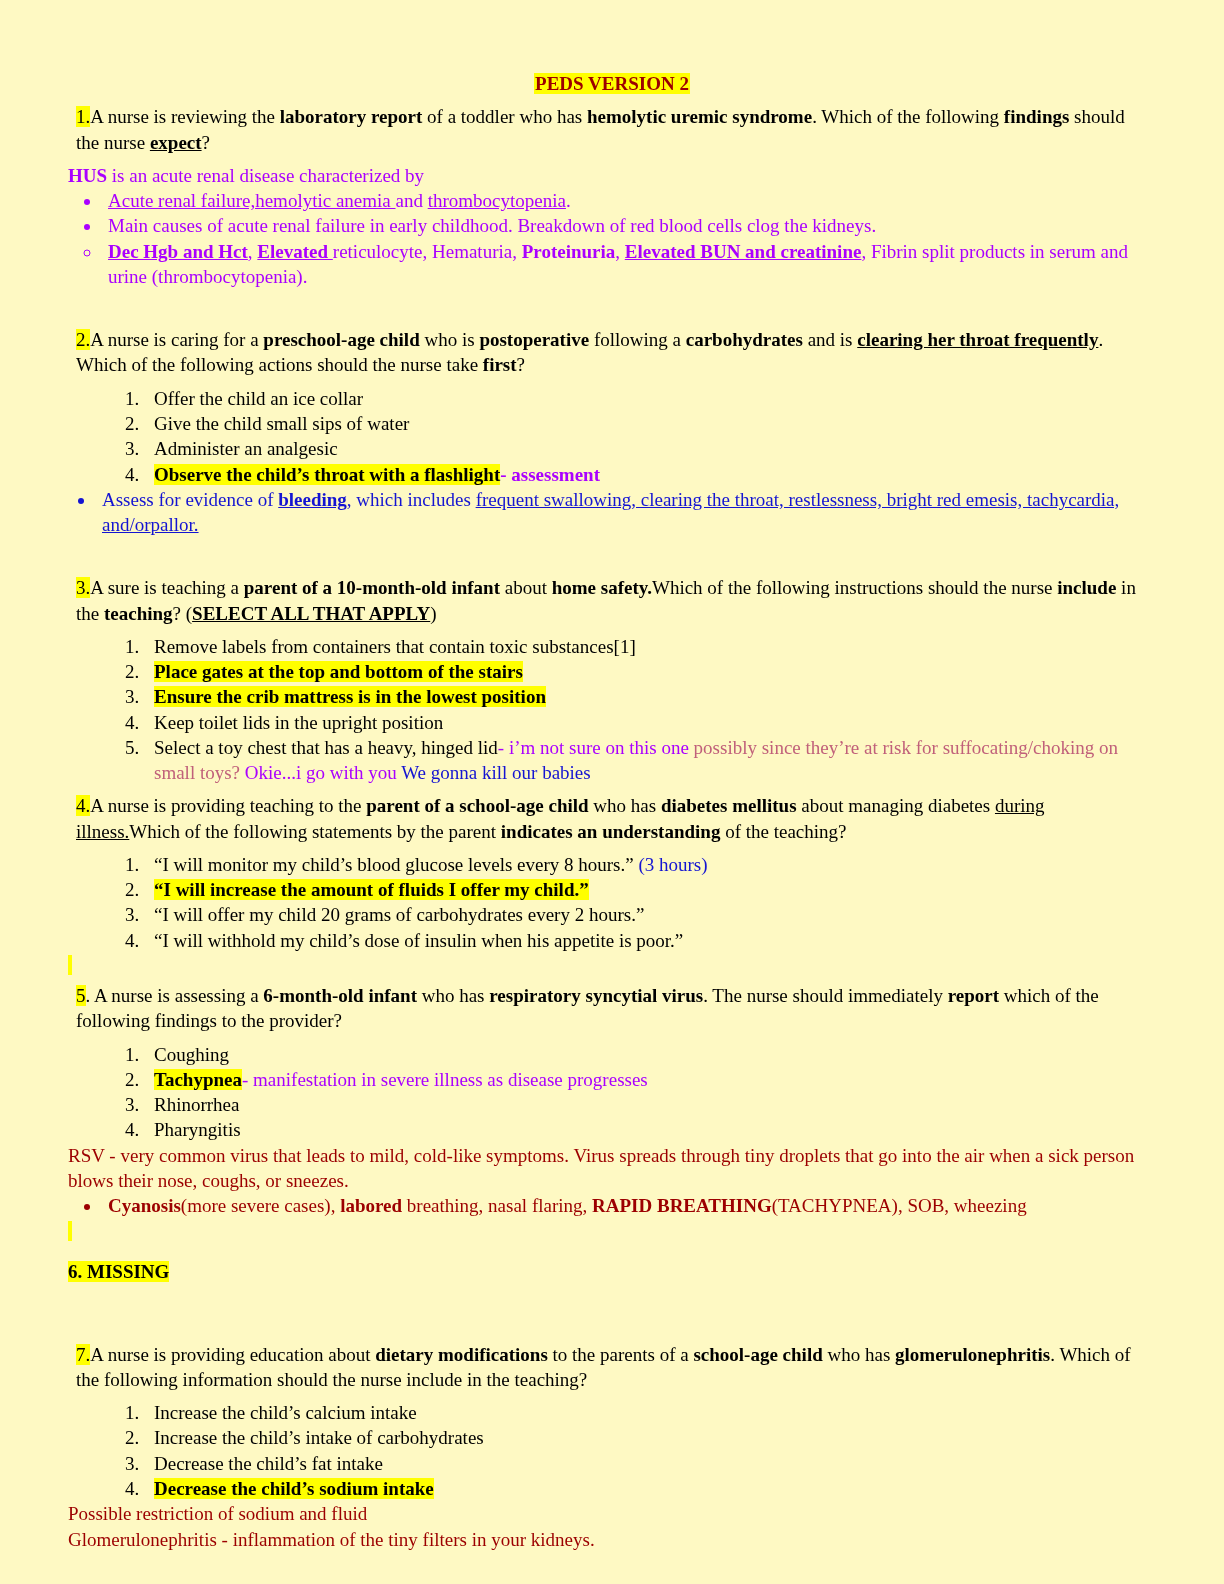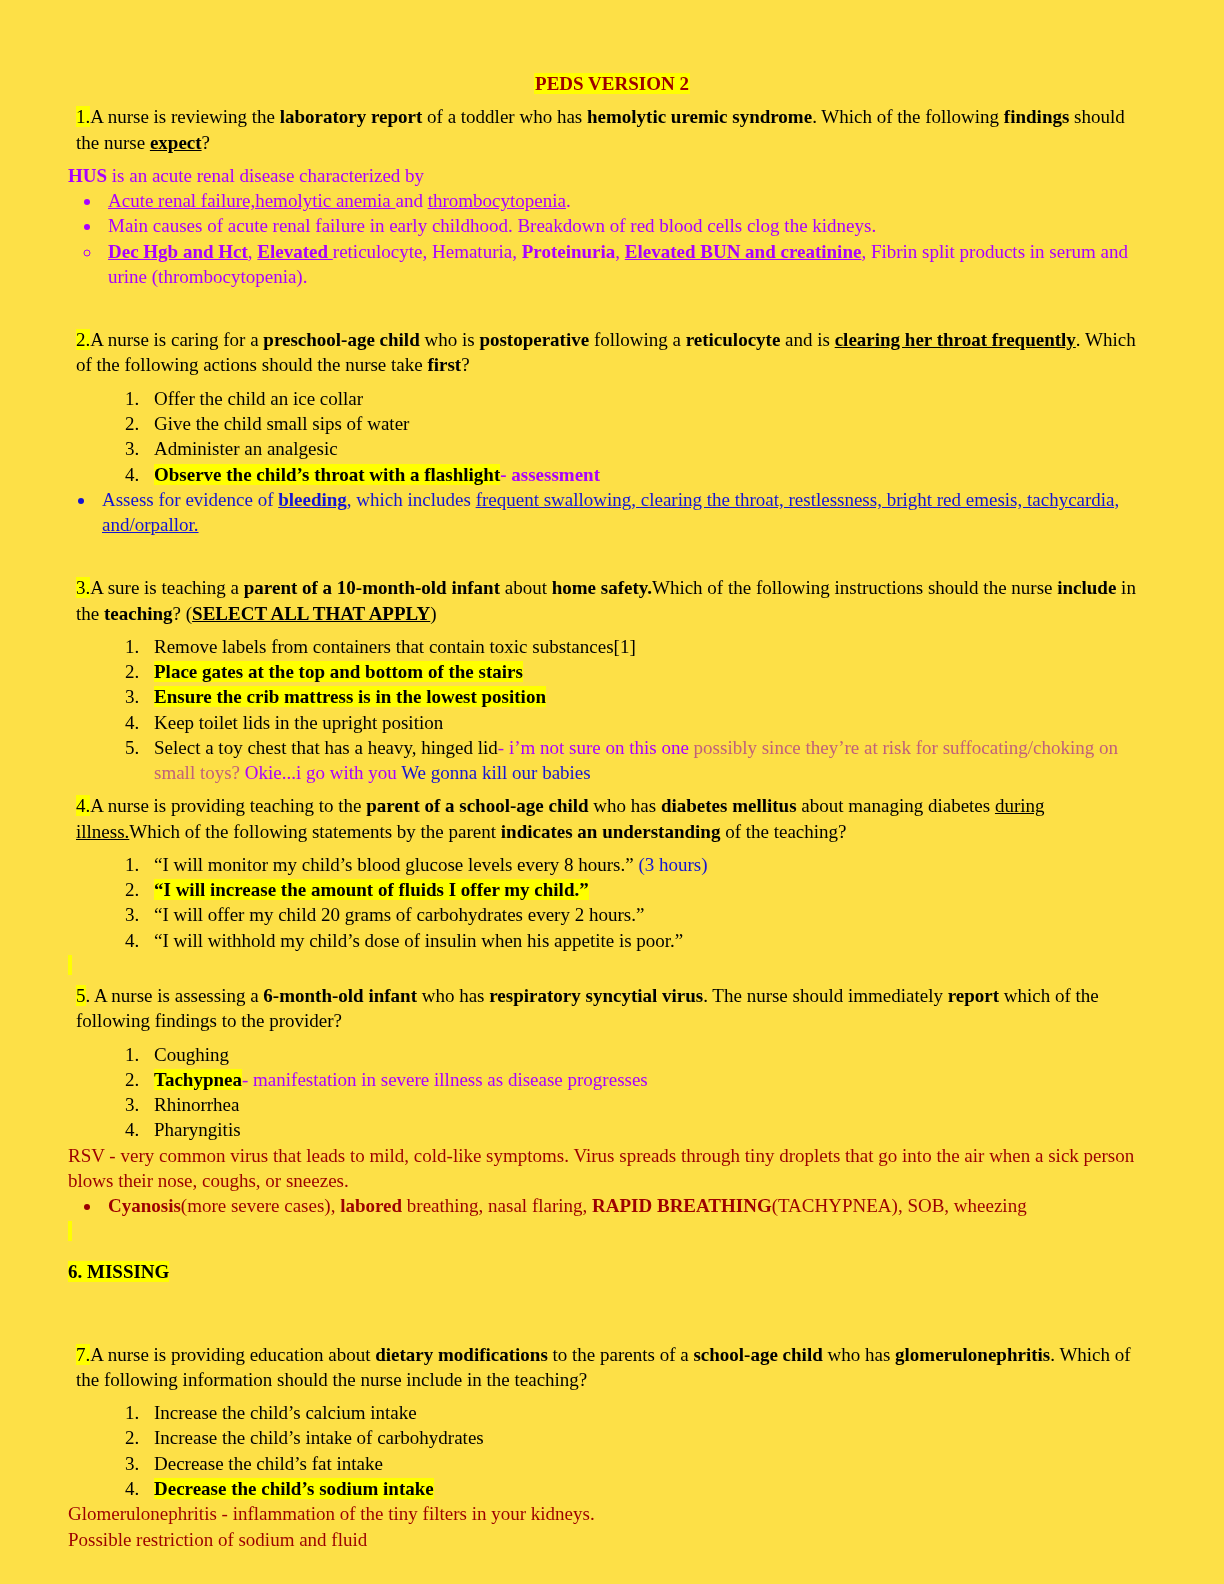--- a/index.html
+++ b/index.html
@@ -9,21 +9,21 @@
   }
   body {
     font-family: "Liberation Serif", "DejaVu Serif", serif;
     color: #000000;
   }
   .page {
     width: 1224px;
     height: 1584px;
     box-sizing: border-box;
     padding: 72px 68px 60px 68px;
-    background: #fde047;
+    background: #fef9c3;
     position: relative;
     overflow: hidden;
   }
   .doc-title {
     text-align: center;
     font-weight: bold;
     font-size: 19px;
     color: #9c0000;
     margin: 0 0 3px 0;
     line-height: 1.28;
@@ -101,21 +101,21 @@
   <ul class="bullets note-magenta">
     <li><u>Acute renal failure,hemolytic anemia </u><span>and </span><u>thrombocytopenia</u><span>.</span></li>
     <li><span>Main causes of acute renal failure in early childhood. Breakdown of red blood cells clog the kidneys.</span></li>
   </ul>
   <ul class="bullets hollow note-magenta">
     <li><b><u>Dec Hgb and Hct</u></b><span>, </span><b><u>Elevated </u></b><span>reticulocyte, Hematuria, </span><b>Proteinuria</b><span>, </span><b><u>Elevated BUN and creatinine</u></b><span>, Fibrin split products in serum and urine (thrombocytopenia).</span></li>
   </ul>
 
   <div class="spacer-lg"></div>
 
-  <p class="q-stem"><span class="num-hl">2.</span><span>A nurse is caring for a </span><b>preschool-age child</b><span> who is </span><b>postoperative</b><span> following a </span><b>reticulocyte</b><span> and is </span><b><u>clearing her throat frequently</u></b><span>. Which of the following actions should the nurse take </span><b>first</b><span>?</span></p>
+  <p class="q-stem"><span class="num-hl">2.</span><span>A nurse is caring for a </span><b>preschool-age child</b><span> who is </span><b>postoperative</b><span> following a </span><b>carbohydrates</b><span> and is </span><b><u>clearing her throat frequently</u></b><span>. Which of the following actions should the nurse take </span><b>first</b><span>?</span></p>
 
   <ol class="answers">
     <li><span>Offer the child an ice collar</span></li>
     <li><span>Give the child small sips of water</span></li>
     <li><span>Administer an analgesic</span></li>
     <li><b class="hl">Observe the child’s throat with a flashlight</b><b class="note-magenta">- assessment</b></li>
   </ol>
 
   <ul class="bullets tight note-blue">
     <li><span>Assess for evidence of </span><b><u>bleeding</u></b><span>, which includes </span><u>frequent swallowing, clearing the throat, restlessness, bright red emesis, tachycardia, and/or</u><u>pallor.</u></li>
@@ -166,16 +166,16 @@
 
   <p class="q-stem"><span class="num-hl">7.</span><span>A nurse is providing education about </span><b>dietary modifications</b><span> to the parents of a </span><b>school-age child</b><span> who has </span><b>glomerulonephritis</b><span>. Which of the following information should the nurse include in the teaching?</span></p>
 
   <ol class="answers">
     <li><span>Increase the child’s calcium intake</span></li>
     <li><span>Increase the child’s intake of carbohydrates</span></li>
     <li><span>Decrease the child’s fat intake</span></li>
     <li><b class="hl">Decrease the child’s sodium intake</b></li>
   </ol>
 
+  <p class="note note-darkred">Possible restriction of sodium and fluid</p>
   <p class="note note-darkred">Glomerulonephritis - inflammation of the tiny filters in your kidneys.</p>
-  <p class="note note-darkred">Possible restriction of sodium and fluid</p>
 
 </div>
 
 </body></html>

